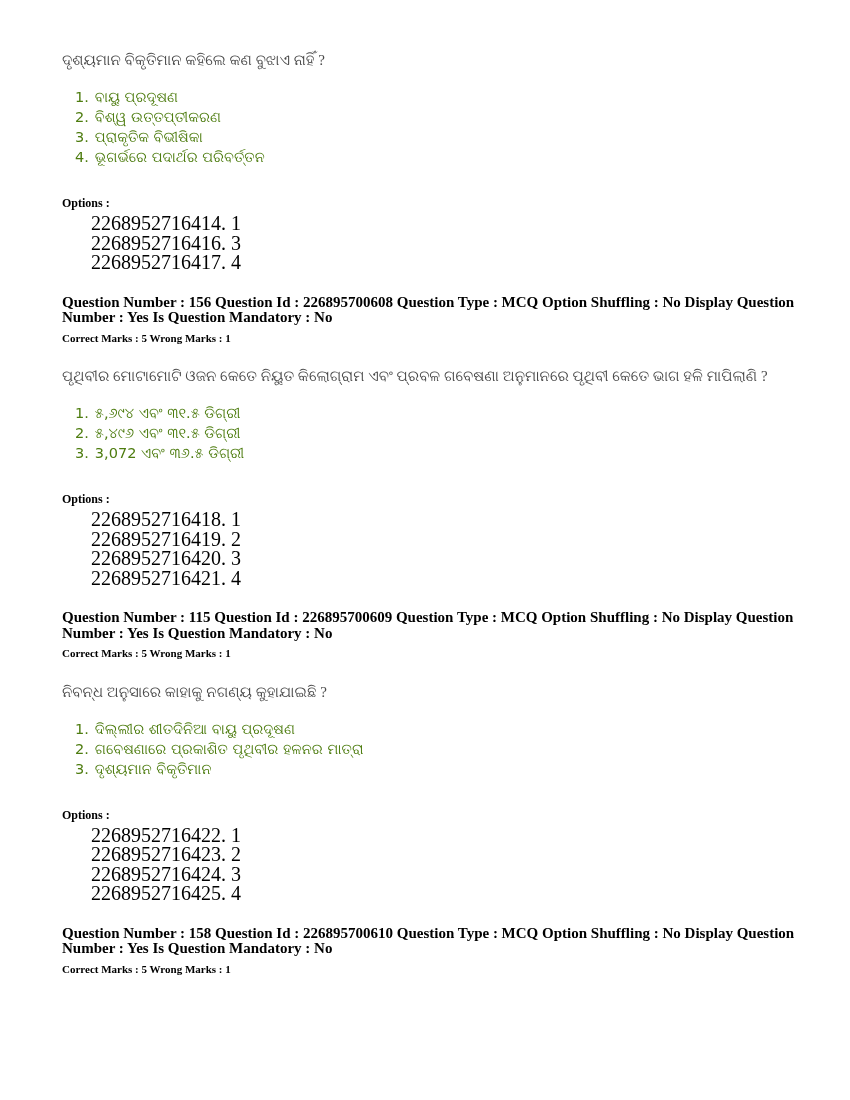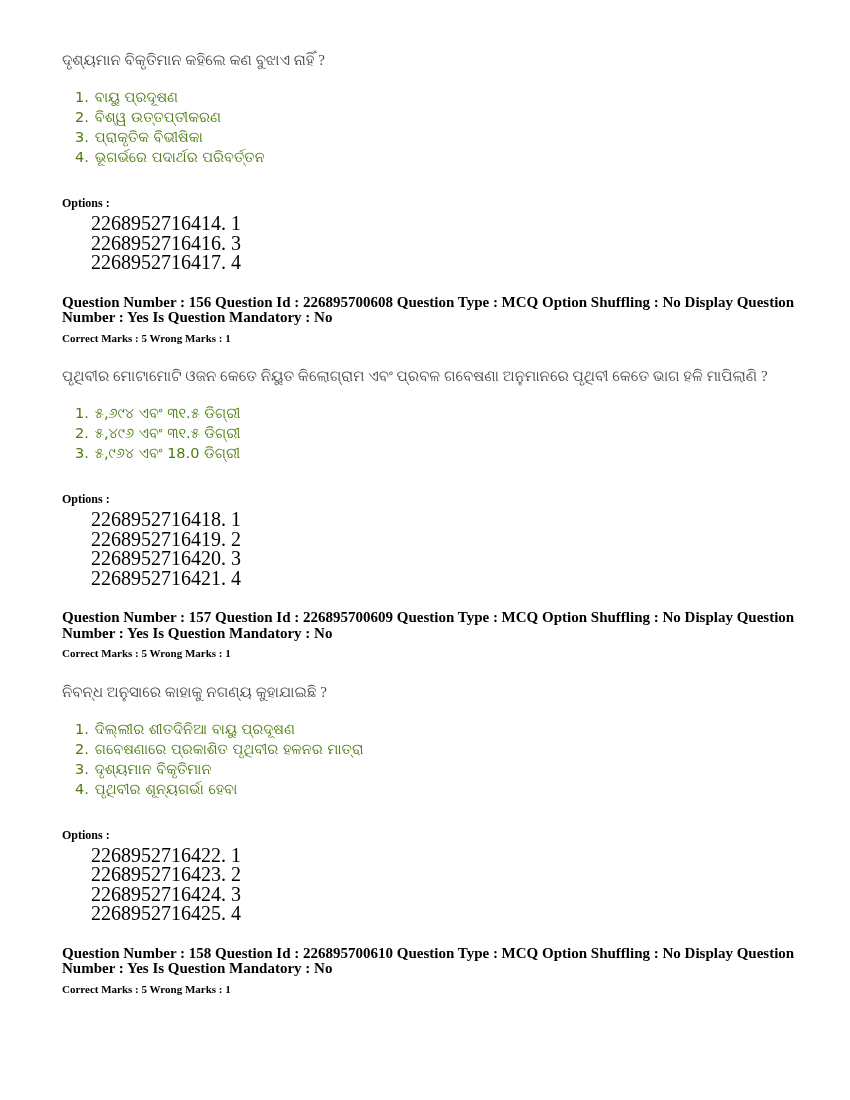--- a/index.html
+++ b/index.html
@@ -86,41 +86,40 @@
   <div class="meta-block">
     <div class="meta-info">Question Number : 156 Question Id : 226895700608 Question Type : MCQ Option Shuffling : No Display Question Number : Yes Is Question Mandatory : No</div>
     <div class="meta-marks">Correct Marks : 5 Wrong Marks : 1</div>
   </div>
 
   <div>
     <div class="q-text">ପୃଥିବୀର ମୋଟାମୋଟି ଓଜନ କେତେ ନିୟୁତ କିଲୋଗ୍ରାମ  ଏବଂ ପ୍ରବଳ ଗବେଷଣା ଅନୁମାନରେ ପୃଥିବୀ କେତେ ଭାଗ ହଳି ମାପିଲାଣି ?</div>
     <div class="choices">
       <div class="choice"><span class="cnum">1.</span><span>୫,୬୯୪ ଏବଂ ୩୧.୫ ଡିଗ୍ରୀ</span></div>
       <div class="choice"><span class="cnum">2.</span><span>୫,୪୯୬ ଏବଂ ୩୧.୫ ଡିଗ୍ରୀ</span></div>
-      <div class="choice"><span class="cnum">3.</span><span>୫,୯୬୪  ଏବଂ 18.0 ଡିଗ୍ରୀ</span></div>
+      <div class="choice"><span class="cnum">3.</span><span>3,072  ଏବଂ ୩୬.୫ ଡିଗ୍ରୀ</span></div>
     </div>
     <div class="opts-heading">Options :</div>
     <div class="opt-id">2268952716418. 1</div>
     <div class="opt-id">2268952716419. 2</div>
     <div class="opt-id">2268952716420. 3</div>
     <div class="opt-id">2268952716421. 4</div>
   </div>
 
   <div class="meta-block">
-    <div class="meta-info">Question Number : 157 Question Id : 226895700609 Question Type : MCQ Option Shuffling : No Display Question Number : Yes Is Question Mandatory : No</div>
+    <div class="meta-info">Question Number : 115 Question Id : 226895700609 Question Type : MCQ Option Shuffling : No Display Question Number : Yes Is Question Mandatory : No</div>
     <div class="meta-marks">Correct Marks : 5 Wrong Marks : 1</div>
   </div>
 
   <div>
     <div class="q-text">ନିବନ୍ଧ ଅନୁସାରେ କାହାକୁ ନଗଣ୍ୟ କୁହାଯାଇଛି ?</div>
     <div class="choices">
       <div class="choice"><span class="cnum">1.</span><span>ଦିଲ୍ଲୀର ଶୀତଦିନିଆ ବାୟୁ ପ୍ରଦୂଷଣ</span></div>
       <div class="choice"><span class="cnum">2.</span><span>ଗବେଷଣାରେ ପ୍ରକାଶିତ ପୃଥିବୀର ହଳନର ମାତ୍ରା</span></div>
       <div class="choice"><span class="cnum">3.</span><span>ଦୃଶ୍ୟମାନ ବିକୃତିମାନ</span></div>
-      <div class="choice"><span class="cnum">4.</span><span>ପୃଥିବୀର ଶୂନ୍ୟଗର୍ଭା ହେବା</span></div>
     </div>
     <div class="opts-heading">Options :</div>
     <div class="opt-id">2268952716422. 1</div>
     <div class="opt-id">2268952716423. 2</div>
     <div class="opt-id">2268952716424. 3</div>
     <div class="opt-id">2268952716425. 4</div>
   </div>
 
   <div class="meta-block">
     <div class="meta-info">Question Number : 158 Question Id : 226895700610 Question Type : MCQ Option Shuffling : No Display Question Number : Yes Is Question Mandatory : No</div>

